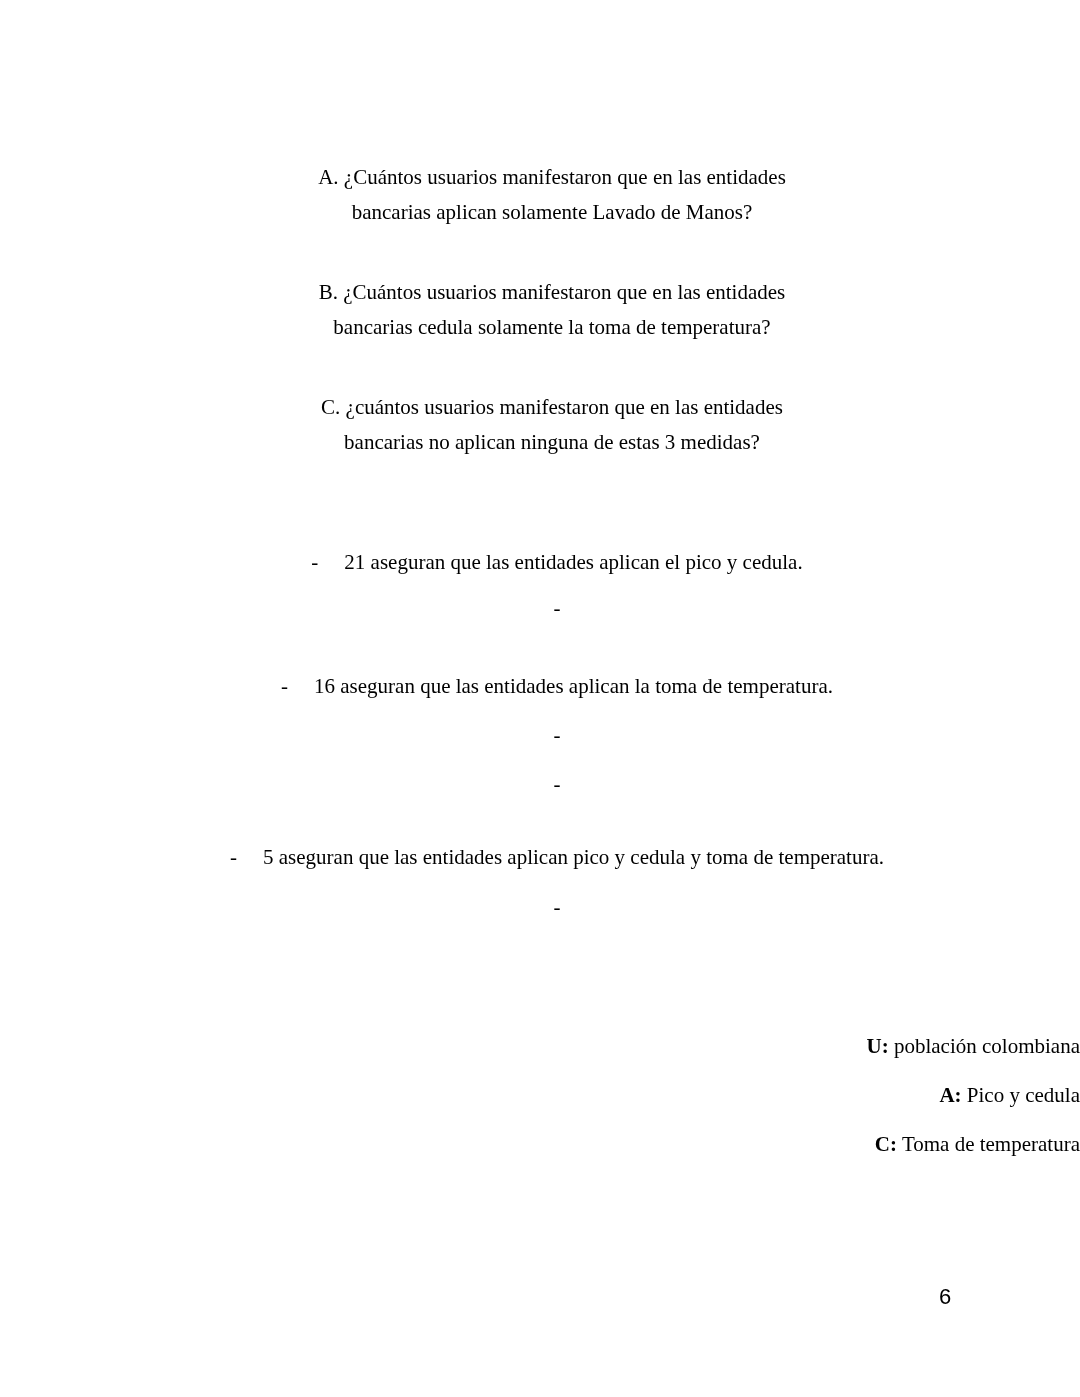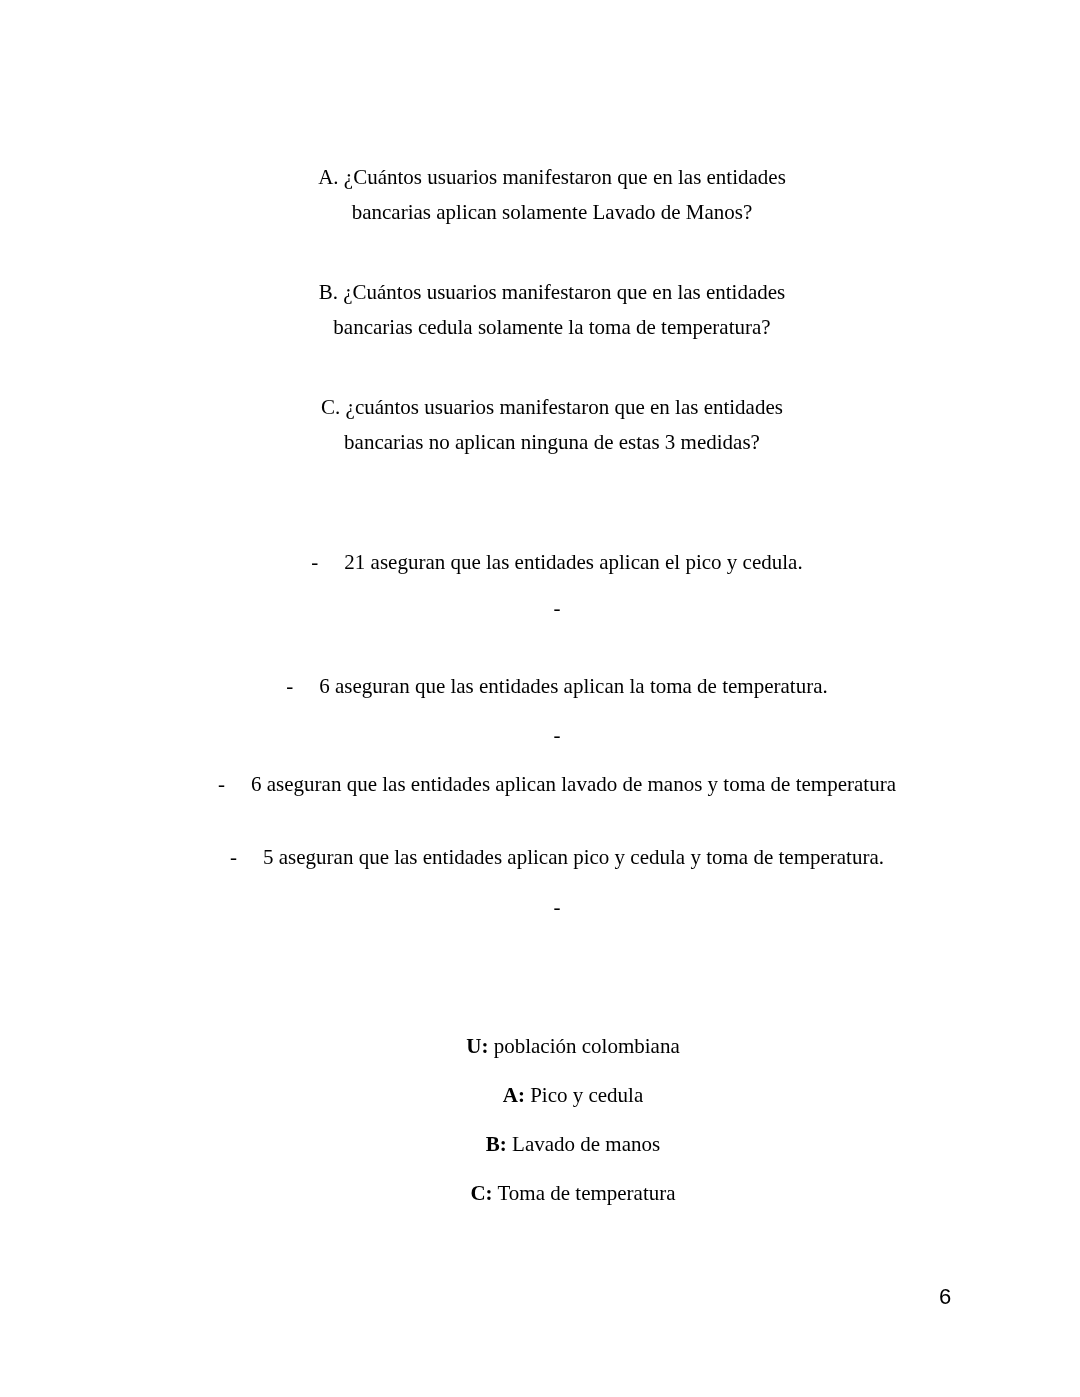--- a/index.html
+++ b/index.html
@@ -59,21 +59,21 @@
   .bullet:nth-child(5) { margin-top: 25px; }
   .bullet:nth-child(6) { margin-top: 49px; }
   .bullet:nth-child(7) { margin-top: 26px; }
 
   
   .definitions {
     position: absolute;
     top: 1034px;
     left: 66px;
     width: 1014px;
-    text-align: center;
+    text-align: right;
   }
   .definition {
     font-size: 21px;
     line-height: 24px;
     margin: 0 0 25px 0;
   }
   .definition .term {
     font-weight: bold;
   }
 
@@ -106,40 +106,38 @@
   <div class="bullets">
     <div class="bullet">
       <span class="bullet-marker">-</span>
       <span class="bullet-text">21 aseguran que las entidades aplican el pico y cedula.</span>
     </div>
     <div class="bullet">
       <span class="bullet-marker">-</span>
     </div>
     <div class="bullet">
       <span class="bullet-marker">-</span>
-      <span class="bullet-text">6 aseguran que las entidades aplican la toma de temperatura.</span>
+      <span class="bullet-text">16 aseguran que las entidades aplican la toma de temperatura.</span>
     </div>
     <div class="bullet">
       <span class="bullet-marker">-</span>
     </div>
     <div class="bullet">
       <span class="bullet-marker">-</span>
-      <span class="bullet-text">6 aseguran que las entidades aplican lavado de manos y toma de temperatura</span>
     </div>
     <div class="bullet">
       <span class="bullet-marker">-</span>
       <span class="bullet-text">5 aseguran que las entidades aplican pico y cedula y toma de temperatura.</span>
     </div>
     <div class="bullet">
       <span class="bullet-marker">-</span>
     </div>
   </div>
 
   <div class="definitions">
     <p class="definition"><span class="term">U:</span> <span class="def-text">población colombiana</span></p>
     <p class="definition"><span class="term">A:</span> <span class="def-text">Pico y cedula</span></p>
-    <p class="definition"><span class="term">B:</span> <span class="def-text">Lavado de manos</span></p>
     <p class="definition"><span class="term">C:</span> <span class="def-text">Toma de temperatura</span></p>
   </div>
 
   <div class="page-number">6</div>
 
 </div>
 
 </body></html>

